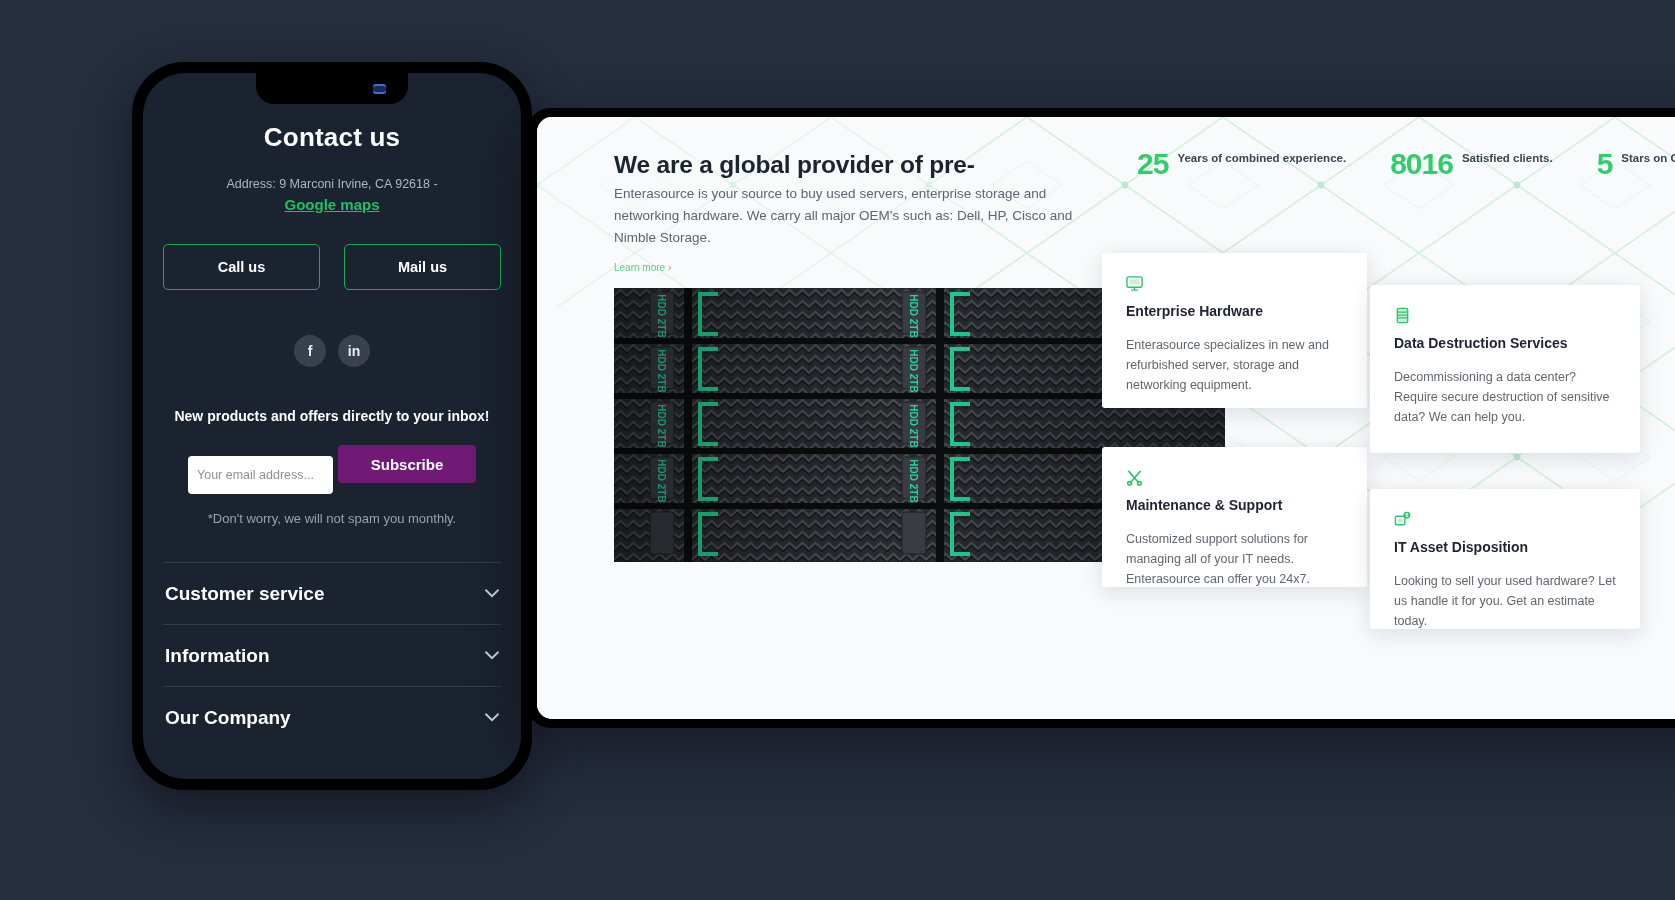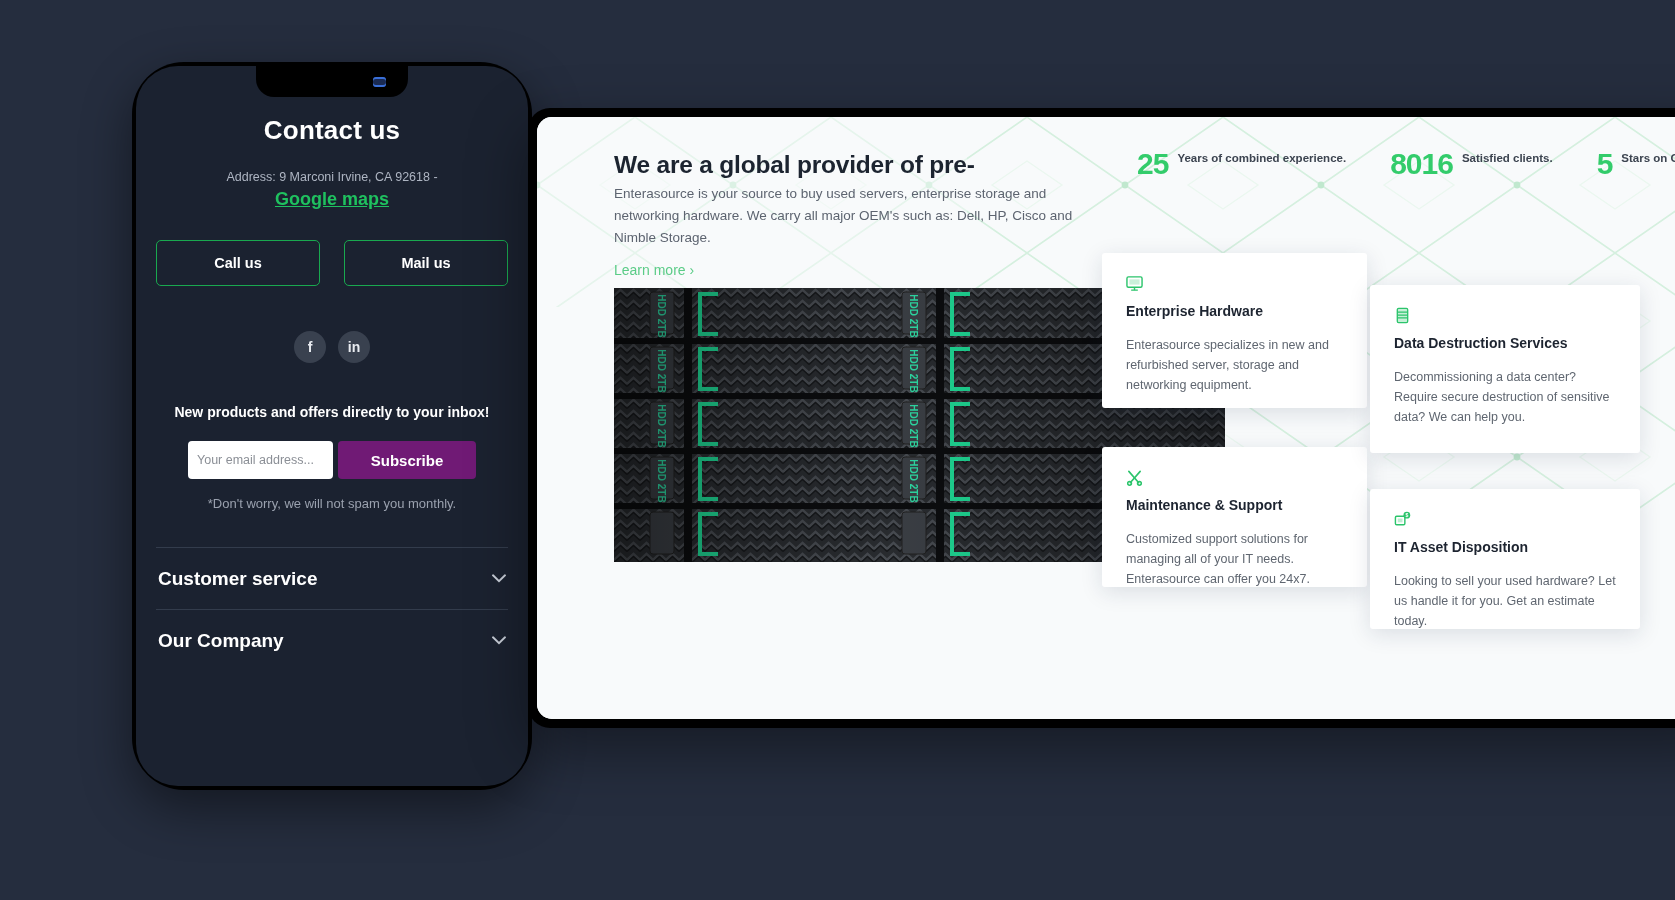--- a/index.html
+++ b/index.html
@@ -13,21 +13,21 @@
 
   
   .phone-frame {
     position: absolute;
     left: 132px;
     top: 62px;
     width: 400px;
     height: 728px;
     background: #000;
     border-radius: 52px;
-    padding: 4px;
+    padding: 11px;
     box-shadow: 0 18px 50px rgba(0,0,0,0.45);
   }
   .phone-screen {
     position: relative;
     width: 100%;
     height: 100%;
     background: #1b2230;
     border-radius: 42px;
     overflow: hidden;
   }
@@ -65,21 +65,21 @@
   .ph-address {
     color: #aeb5c2;
     font-size: 12.5px;
     line-height: 21px;
     margin-top: 21px;
   }
   .ph-maps-link {
     display: inline-block;
     color: #1fc15f;
     font-weight: bold;
-    font-size: 18px;
+    font-size: 15px;
     text-decoration: underline;
     margin-top: 1px;
   }
   .ph-btn-row {
     display: flex;
     gap: 24px;
     margin-top: 30px;
   }
   .ph-btn {
     flex: 1;
@@ -129,20 +129,21 @@
     margin-top: 16px;
   }
   .ph-email {
     width: 145px; height: 38px;
     border: 0; border-radius: 4px;
     background: #ffffff;
     padding: 0 9px;
     font-size: 12.5px;
     color: #8b5cf6;
     font-family: "Liberation Sans", sans-serif;
+    margin-top: 11px;
   }
   .ph-email::placeholder { color: #8b8f96; }
   .ph-sub {
     width: 138px; height: 38px;
     border: 0; border-radius: 4px;
     background: #701a75;
     color: #fff;
     font-size: 15px;
     font-weight: bold;
     cursor: pointer;
@@ -213,21 +214,21 @@
   .hero p {
     color: #5d6470;
     font-size: 13.5px;
     line-height: 22px;
     margin-top: 1px;
     width: 478px;
   }
   .hero .learn {
     display: inline-block;
     color: #5bcc87;
-    font-size: 14px;
+    font-size: 10px;
     margin-top: 13px;
     text-decoration: none;
     cursor: pointer;
   }
 
   .stats {
     position: absolute;
     left: 600px; top: 32px;
     display: flex;
     gap: 44px;
@@ -322,20 +323,28 @@
       <div class="ph-form">
         <input class="ph-email" type="text" placeholder="Your email address..." style="">
         <button class="ph-sub">Subscribe</button>
       </div>
 
       <div class="ph-disclaimer">*Don't worry, we will not spam you monthly.</div>
 
       <div class="ph-accordion">
         <div class="acc-row">
           <span class="acc-label">Customer service</span>
+          <span class="chev">
+            <svg width="14" height="9" viewBox="0 0 14 9">
+                <path d="M1 1.3 7 7.2 13 1.3" fill="none" stroke="#c9cfd9" stroke-width="1.9" stroke-linecap="round"></path>
+              </svg>
+          </span>
+        </div>
+        <div class="acc-row">
+          <span class="acc-label">Information</span>
           <span class="chev">
             <svg width="14" height="9" viewBox="0 0 14 9">
                 <path d="M1 1.3 7 7.2 13 1.3" fill="none" stroke="#c9cfd9" stroke-width="1.9" stroke-linecap="round"></path>
               </svg>
           </span>
         </div>
         <div class="acc-row">
           <span class="acc-label">Our Company</span>
           <span class="chev">
             <svg width="14" height="9" viewBox="0 0 14 9">

